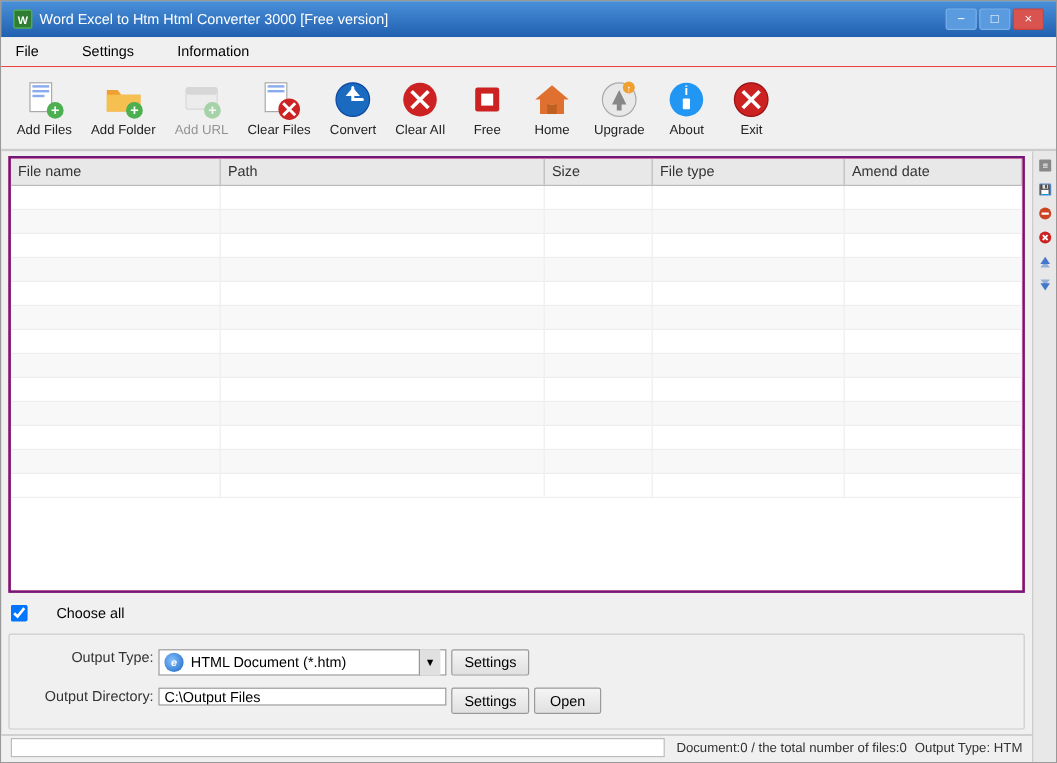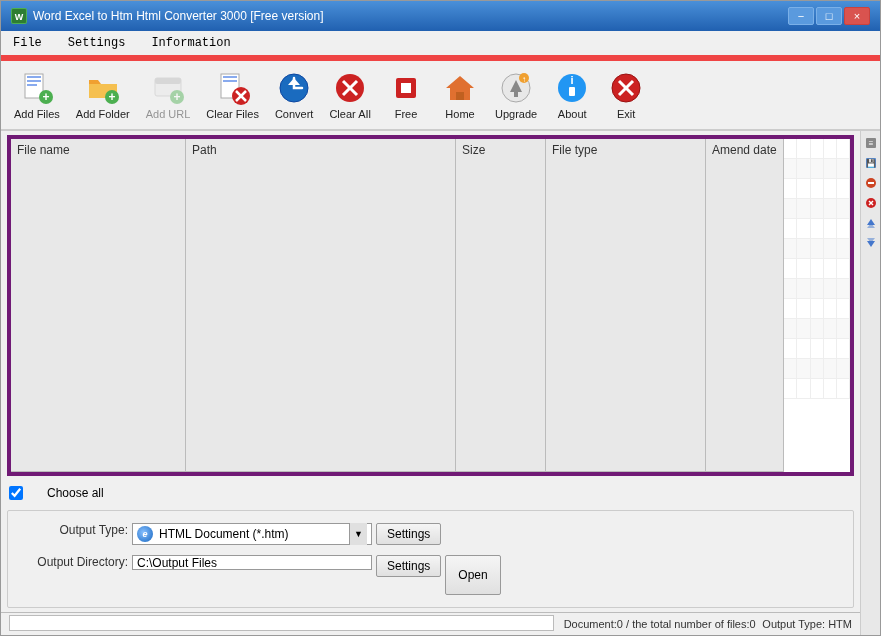--- a/index.html
+++ b/index.html
@@ -64,26 +64,25 @@
       cursor: pointer;
       display: flex;
       align-items: center;
       justify-content: center;
       border-radius: 2px;
     }
     .title-btn.close { background: #d9534f; border-color: #c9423e; }
 
     .menu-bar {
       background: #f0f0f0;
-      border-bottom: 6px solid #ef4444;
+      border-bottom: 1px solid #ef4444;
       padding: 2px 4px;
       display: flex;
-      gap: 10px;
-      flex-shrink: 0;
-      font-family: Liberation Mono, monospace;
+      gap: 20px;
+      flex-shrink: 0;
     }
     .menu-item {
       padding: 3px 8px;
       cursor: pointer;
       font-size: 12px;
       border-radius: 2px;
     }
 
     .toolbar {
       background: #f0f0f0;
@@ -130,25 +129,25 @@
     }
     .file-area {
       flex: 1;
       display: flex;
       flex-direction: column;
       overflow: hidden;
     }
     .file-table-container {
       flex: 1;
       background: #ec4899;
-      border: 4px solid #701a75;
+      border: 2px solid #701a75;
       margin: 4px 6px 4px 6px;
       overflow: hidden;
       display: flex;
-      flex-direction: row;
+      flex-direction: column;
     }
     .file-table-header {
       display: flex;
       background: #e8e8e8;
       border-bottom: 1px solid #bbb;
       flex-shrink: 0;
     }
     .col-header {
       padding: 4px 6px;
       font-size: 12px;
@@ -275,21 +274,21 @@
       padding: 0 10px;
       background: linear-gradient(to bottom, #f5f5f5, #e0e0e0);
       border: 1px solid #999;
       font-size: 12px;
       cursor: pointer;
       border-radius: 2px;
       display: flex;
       align-items: center;
     }
     .open-btn {
-      height: 40px;
+      height: 22px;
       padding: 0 12px;
       background: linear-gradient(to bottom, #f5f5f5, #e0e0e0);
       border: 1px solid #999;
       font-size: 12px;
       cursor: pointer;
       border-radius: 2px;
       display: flex;
       align-items: center;
     }
 

